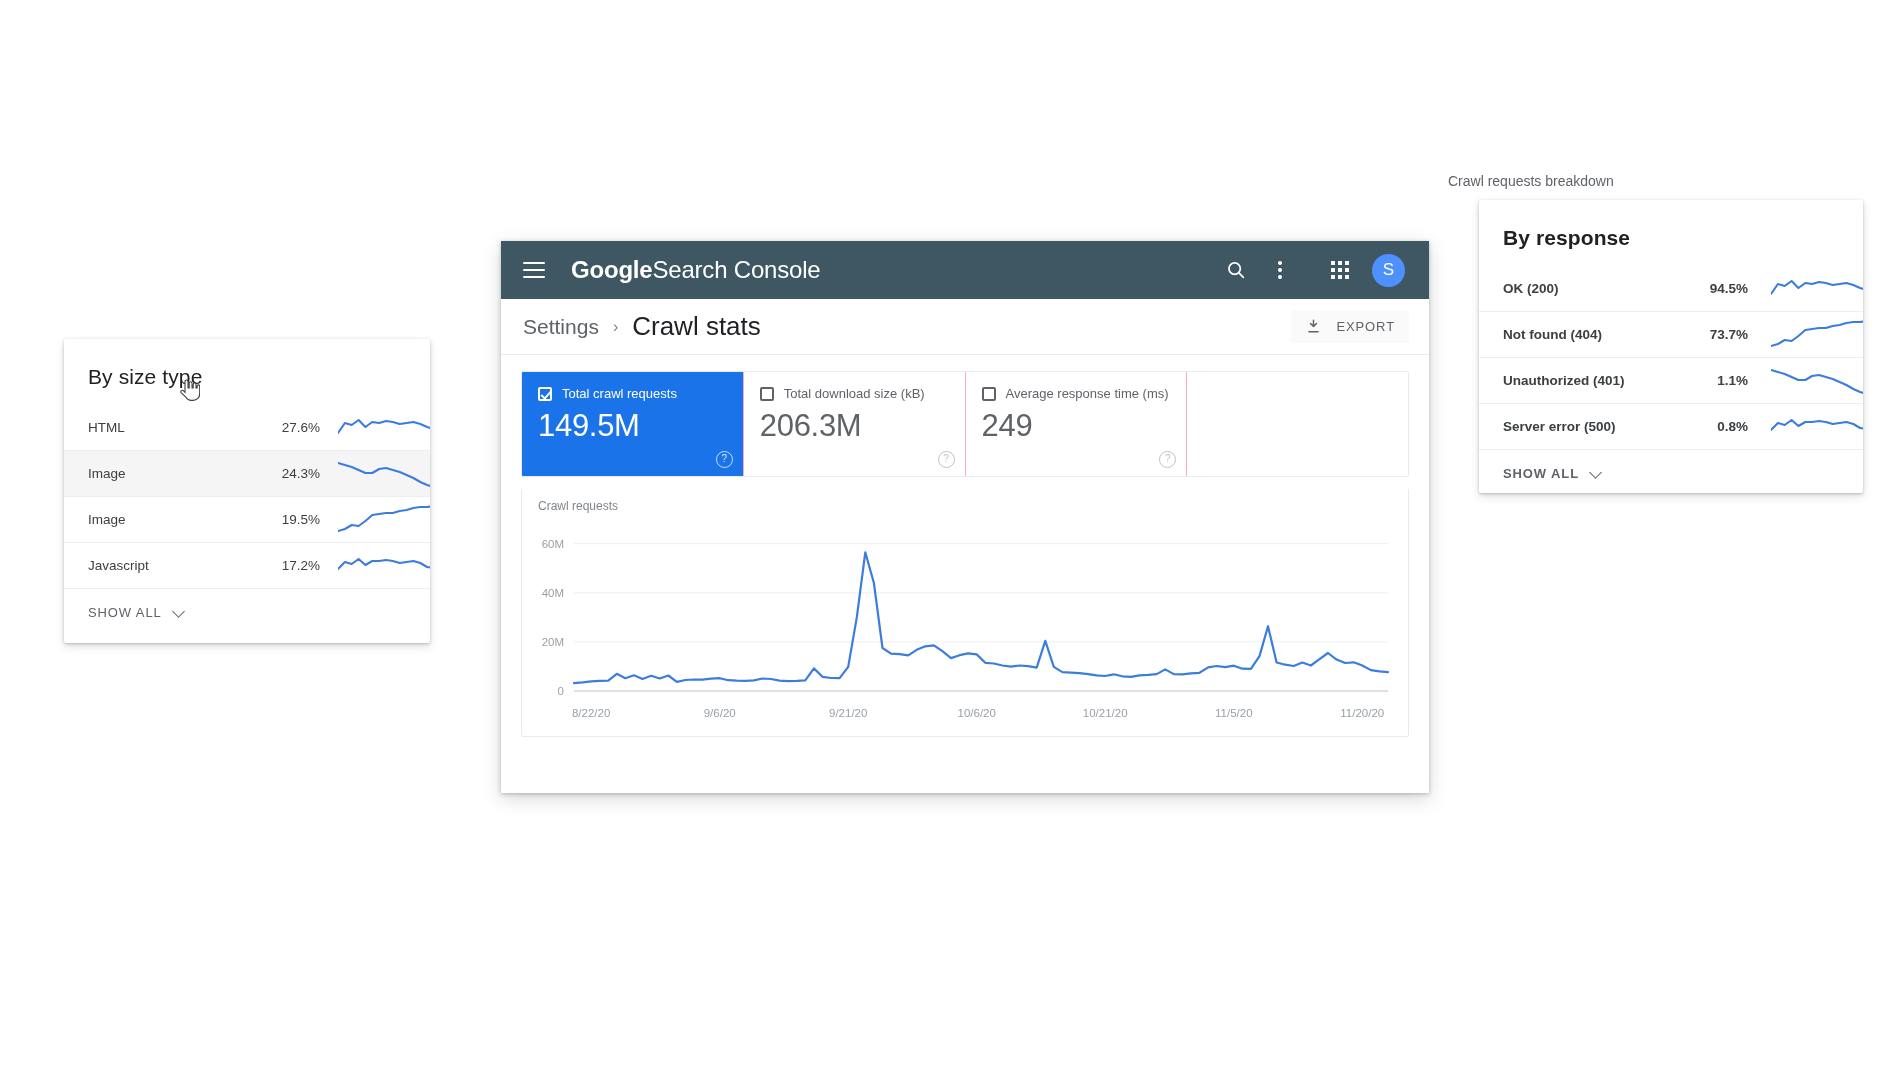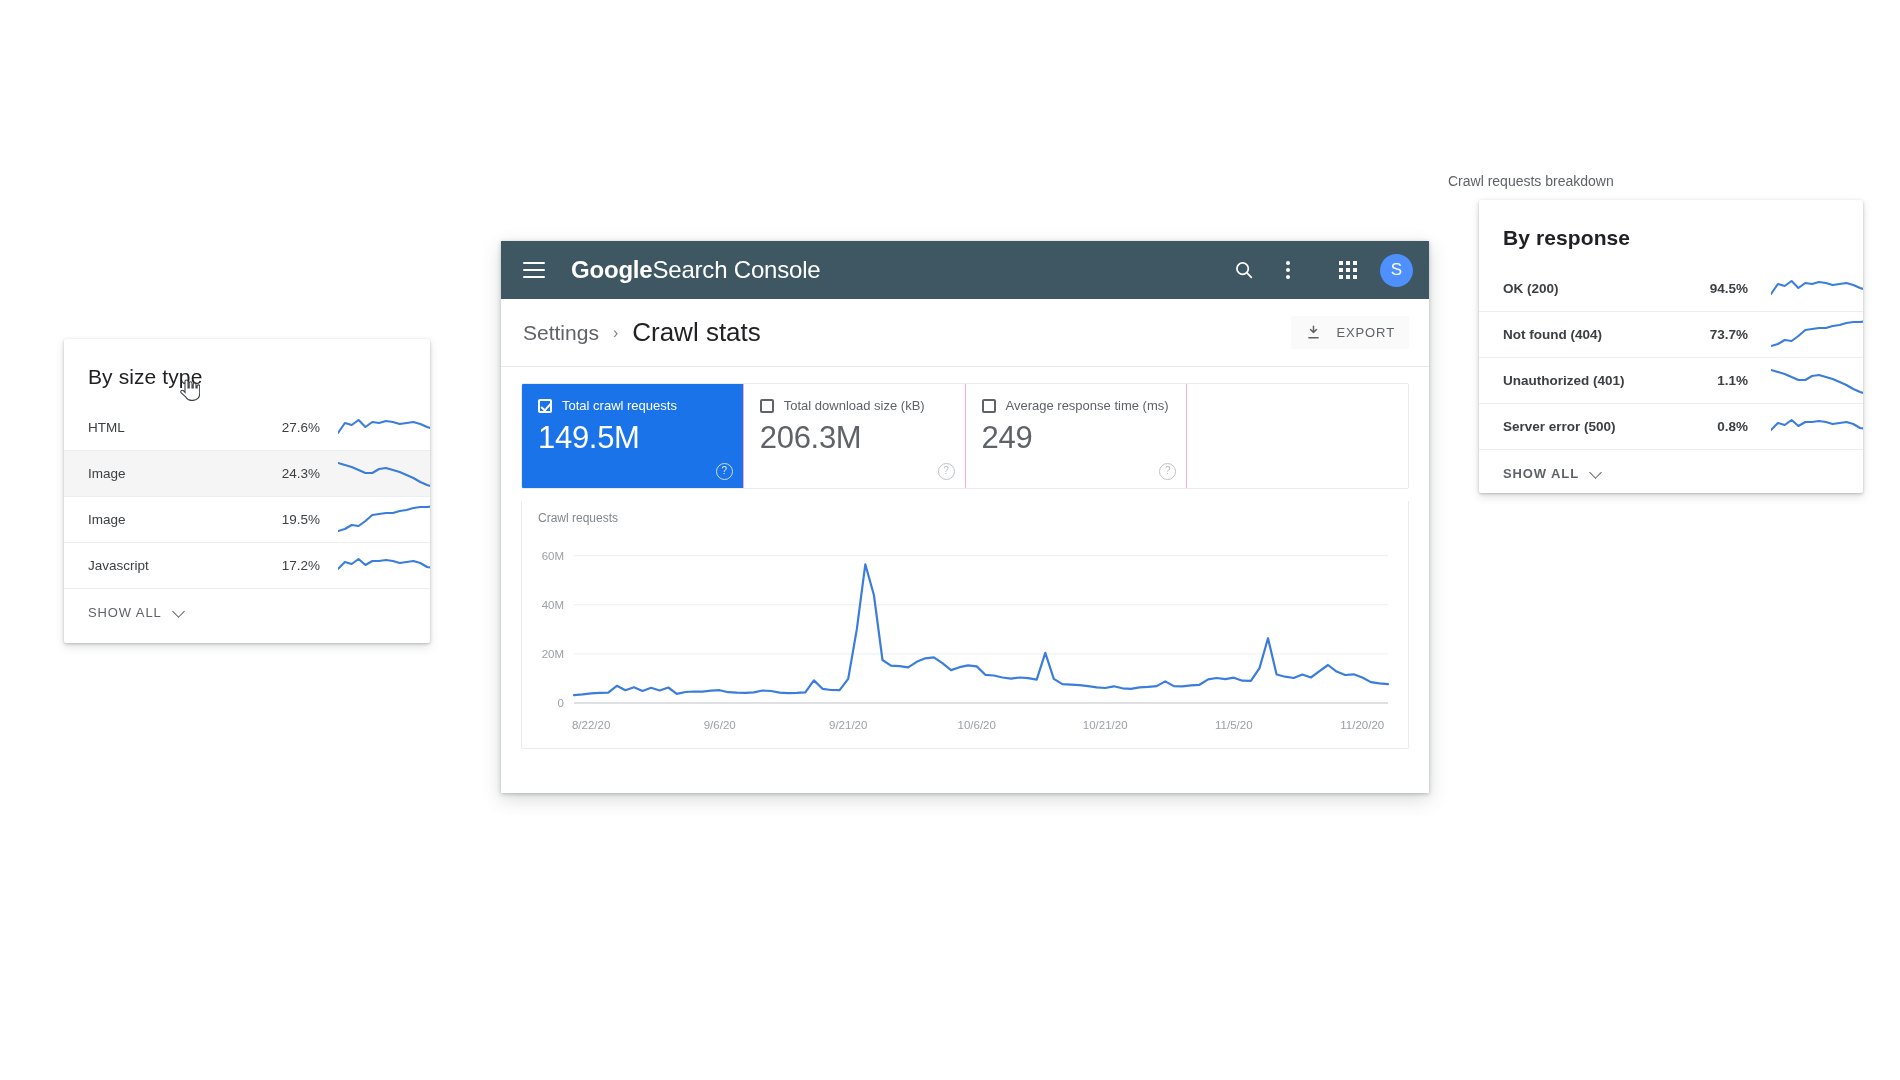--- a/index.html
+++ b/index.html
@@ -124,21 +124,21 @@
     width: 928px;
     height: 552px;
     background: #ffffff;
     box-shadow: 0 1px 4px rgba(60,64,67,0.32), 0 6px 18px rgba(60,64,67,0.20);
   }
   .gsc-topbar {
     height: 58px;
     background: #3e5763;
     display: flex;
     align-items: center;
-    padding: 0 16px 0 22px;
+    padding: 0 24px 0 22px;
     box-sizing: border-box;
   }
   .hamburger {
     width: 22px; height: 16px;
     display: flex; flex-direction: column; justify-content: space-between;
     margin-right: 26px;
     cursor: pointer;
   }
   .hamburger i { display:block; height: 2px; background: #ffffff; border-radius: 1px; }
   .gsc-brand {
@@ -168,21 +168,21 @@
     color: #fff;
     font-size: 17px;
     display:flex;align-items:center;justify-content:center;
     margin-left: 13px;
     cursor: pointer;
   }
 
   
   .bc-row {
     position: relative;
-    height: 68px;
+    height: 56px;
     display: flex;
     align-items: center;
     padding: 0 10px 0 22px;
     border-bottom: 1px solid #e8eaed;
     box-sizing: border-box;
   }
   .bc-parent { font-size: 21px; color: #5f6368; cursor: pointer; }
   .bc-sep {
     margin: 0 14px;
     color: #80868b;

